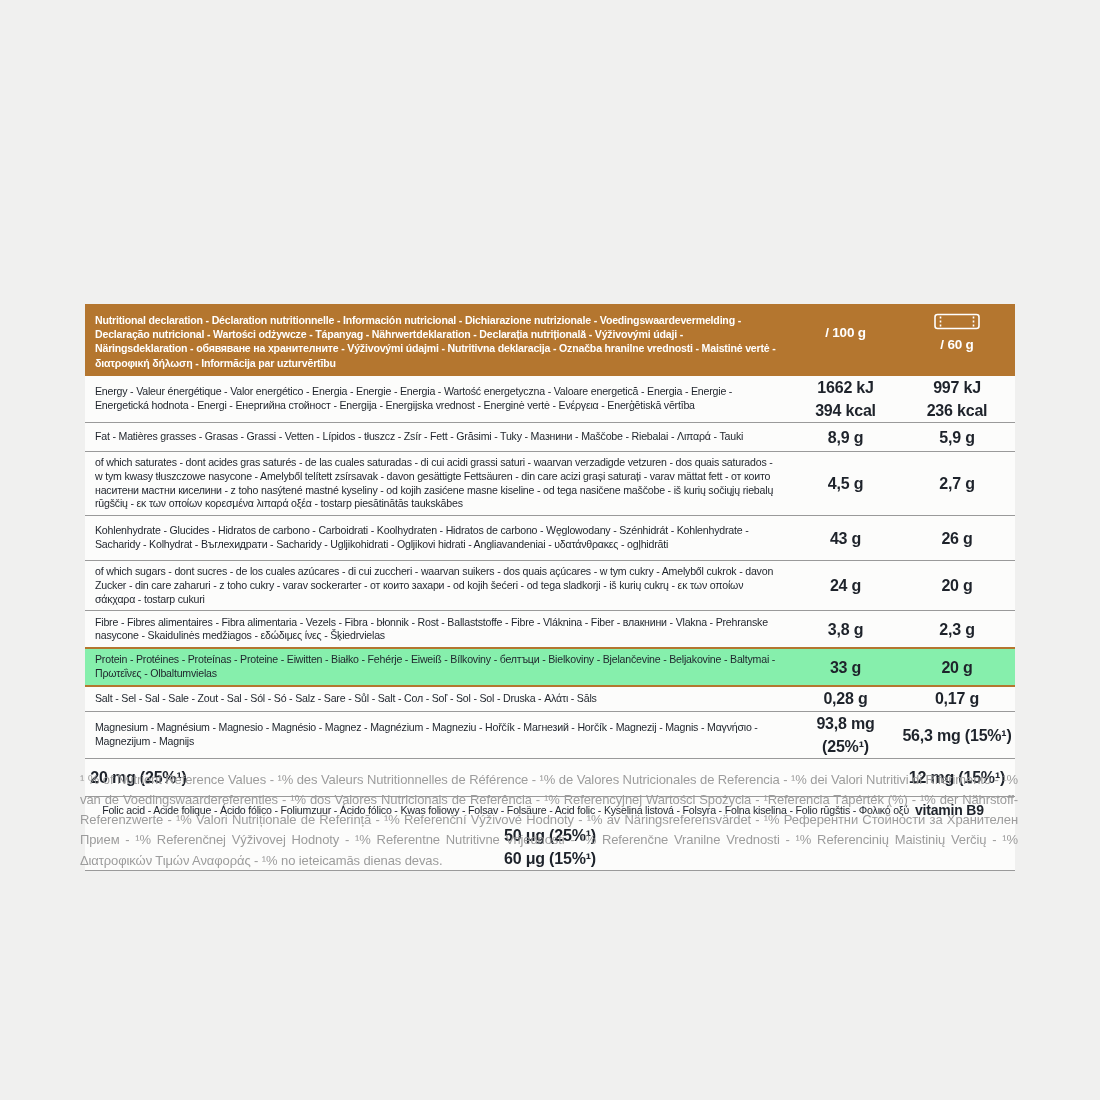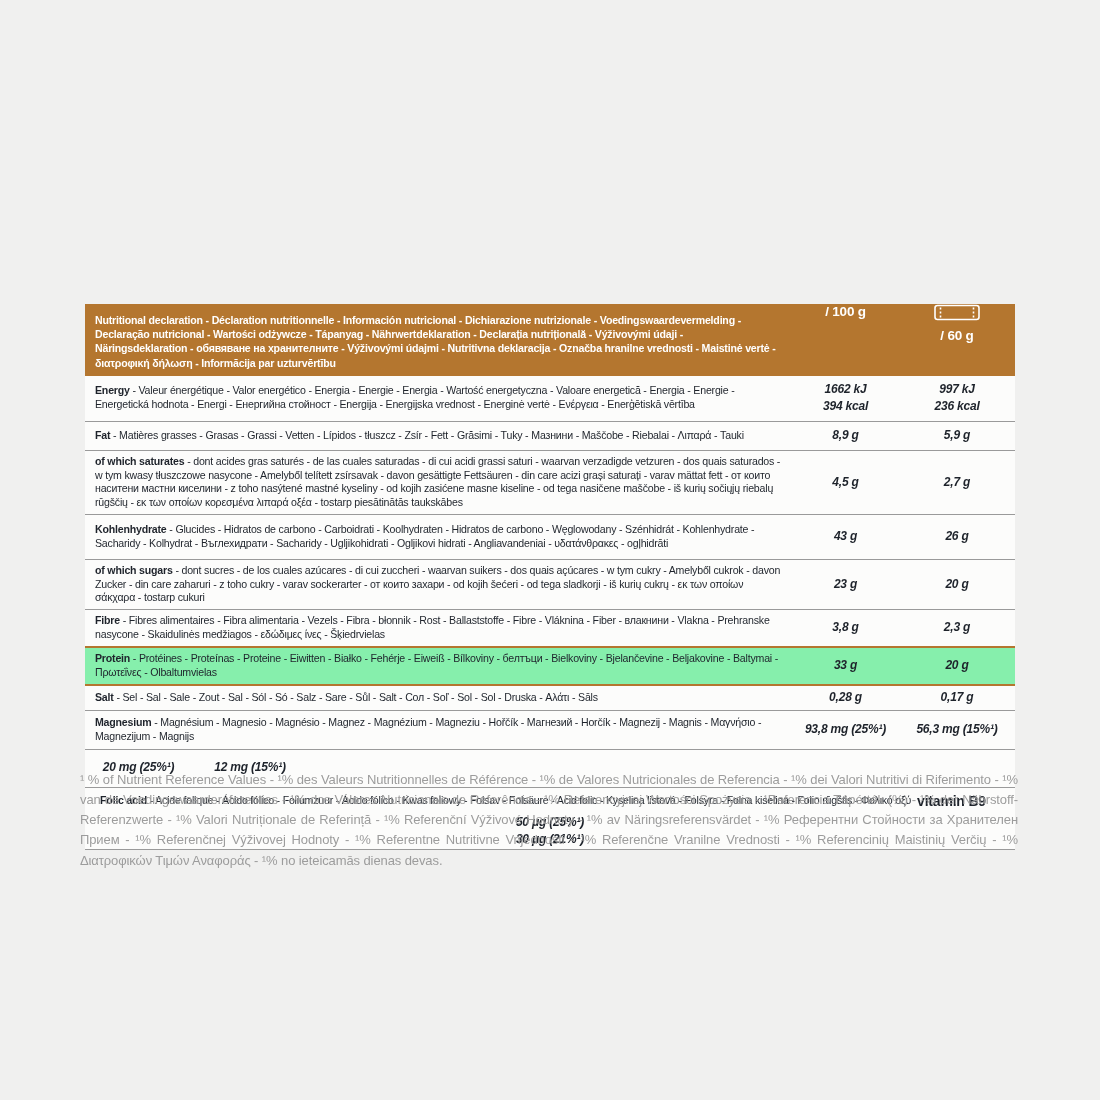--- a/index.html
+++ b/index.html
@@ -16,50 +16,50 @@
     border-bottom:1px solid #9a9a9a;
   }
   
   .thead{
     background:#b4762f;color:#ffffff;display:flex;
   }
   .th-title{
     flex:1;padding:9px 14px 6px 10px;
     font-size:10.6px;font-weight:bold;line-height:1.34;letter-spacing:-0.2px;
   }
-  .th-cols{display:flex;align-items:flex-start;padding-bottom:15px;}
+  .th-cols{display:flex;align-items:center;padding-bottom:15px;}
   .th-col{text-align:center;}
   .col100{width:107px;}
   .col60{width:116px;}
   .col-label{font-size:13.5px;font-weight:bold;letter-spacing:-0.2px;}
   .bar-icon{display:block;margin:0 auto 7px;width:46px;height:17px;}
   .bar-icon svg{display:block;}
   
   .row{
     display:flex;align-items:center;
     background:#fcfcfb;
   }
-  .row + .row{border-top:1px solid #9a9a9a;}
+  .row + .row{border-top:1px solid #9a9a9a;justify-content:space-between;}
   .row.highlight{
     background:#86efac;
     border-top:2px solid #b4762f;
     border-bottom:2px solid #b4762f;
   }
   .row.highlight + .row{border-top:none;}
   .cell.label{
     flex:1;padding:4px 10px 4px 10px;
     font-size:10.6px;line-height:1.3;letter-spacing:-0.2px;
   }
-  .cell.label b{font-weight:bold;}
+  .cell.label b{font-weight:normal;}
   .label-flex{display:flex;align-items:center;}
   .label-flex .label-text{flex:1;}
   .label-note{font-weight:bold;font-size:14px;padding:0 14px 0 6px;white-space:nowrap;}
   .cell.v100,.cell.v60{
-    text-align:center;font-weight:bold;font-size:12px;line-height:1.45;
-    white-space:pre-line;letter-spacing:-0.2px;font-style:italic;
+    text-align:center;font-weight:bold;font-size:16px;line-height:1.45;
+    white-space:pre-line;letter-spacing:-0.2px;
   }
   .cell.v100{width:107px;}
   .cell.v60{width:116px;}
   .r-energy{min-height:45px;}
   .r-fat{min-height:28px;}
   .r-sat{min-height:57px;}
   .r-carb{min-height:44px;}
   .r-sug{min-height:41px;}
   .r-fib{min-height:36px;}
   .r-pro{min-height:29px;}
@@ -123,21 +123,21 @@
   </div>
 
   <div class="row r-carb">
     <div class="cell label"><b>Kohlenhydrate</b><span> - Glucides - Hidratos de carbono - Carboidrati - Koolhydraten - Hidratos de carbono - Węglowodany - Szénhidrát - Kohlenhydrate - Sacharidy - Kolhydrat - Въглехидрати - Sacharidy - Ugljikohidrati - Ogljikovi hidrati - Angliavandeniai - υδατάνθρακες - ogļhidrāti</span></div>
     <div class="cell v100">43 g</div>
     <div class="cell v60">26 g</div>
   </div>
 
   <div class="row r-sug">
     <div class="cell label"><b>of which sugars</b><span> - dont sucres - de los cuales azúcares - di cui zuccheri - waarvan suikers - dos quais açúcares - w tym cukry - Amelyből cukrok - davon Zucker - din care zaharuri - z toho cukry - varav sockerarter - от които захари - od kojih šećeri - od tega sladkorji - iš kurių cukrų - εκ των οποίων σάκχαρα - tostarp cukuri</span></div>
-    <div class="cell v100">23 g</div>
+    <div class="cell v100">24 g</div>
     <div class="cell v60">20 g</div>
   </div>
 
   <div class="row r-fib">
     <div class="cell label"><b>Fibre</b><span> - Fibres alimentaires - Fibra alimentaria - Vezels - Fibra - błonnik - Rost - Ballaststoffe - Fibre - Vláknina - Fiber - влакнини - Vlakna - Prehranske nasycone - Skaidulinės medžiagos - εδώδιμες ίνες - Šķiedrvielas</span></div>
     <div class="cell v100">3,8 g</div>
     <div class="cell v60">2,3 g</div>
   </div>
 
   <div class="row r-pro highlight">
@@ -162,18 +162,18 @@
     <div class="cell v100">20 mg (25%¹)</div>
     <div class="cell v60">12 mg (15%¹)</div>
   </div>
 
   <div class="row r-fol">
     <div class="cell label label-flex">
       <span class="label-text"><b>Folic acid</b><span> - Acide folique - Ácido fólico - Foliumzuur - Ácido fólico - Kwas foliowy - Folsav - Folsäure - Acid folic - Kyselina listová - Folsyra - Folna kiselina - Folio rūgštis - Φολικό οξύ</span></span>
       <span class="label-note">vitamin B9</span>
     </div>
     <div class="cell v100">50 μg (25%¹)</div>
-    <div class="cell v60">30 μg (21%¹)</div>
+    <div class="cell v60">60 μg (15%¹)</div>
   </div>
 
 </div>
 
 <p class="footnote">¹ % of Nutrient Reference Values - ¹% des Valeurs Nutritionnelles de Référence - ¹% de Valores Nutricionales de Referencia - ¹% dei Valori Nutritivi di Riferimento - ¹% van de Voedingswaardereferenties - ¹% dos Valores Nutricionais de Referência - ¹% Referencyjnej Wartości Spożycia - ¹Referencia Tápérték (%) - ¹% der Nährstoff-Referenzwerte - ¹% Valori Nutriționale de Referință - ¹% Referenční Výživové Hodnoty - ¹% av Näringsreferensvärdet - ¹% Референтни Стойности за Хранителен Прием - ¹% Referenčnej Výživovej Hodnoty - ¹% Referentne Nutritivne Vrijednosti - ¹% Referenčne Vranilne Vrednosti - ¹% Referencinių Maistinių Verčių - ¹% Διατροφικών Τιμών Αναφοράς - ¹% no ieteicamās dienas devas.</p>
 
 </body></html>

